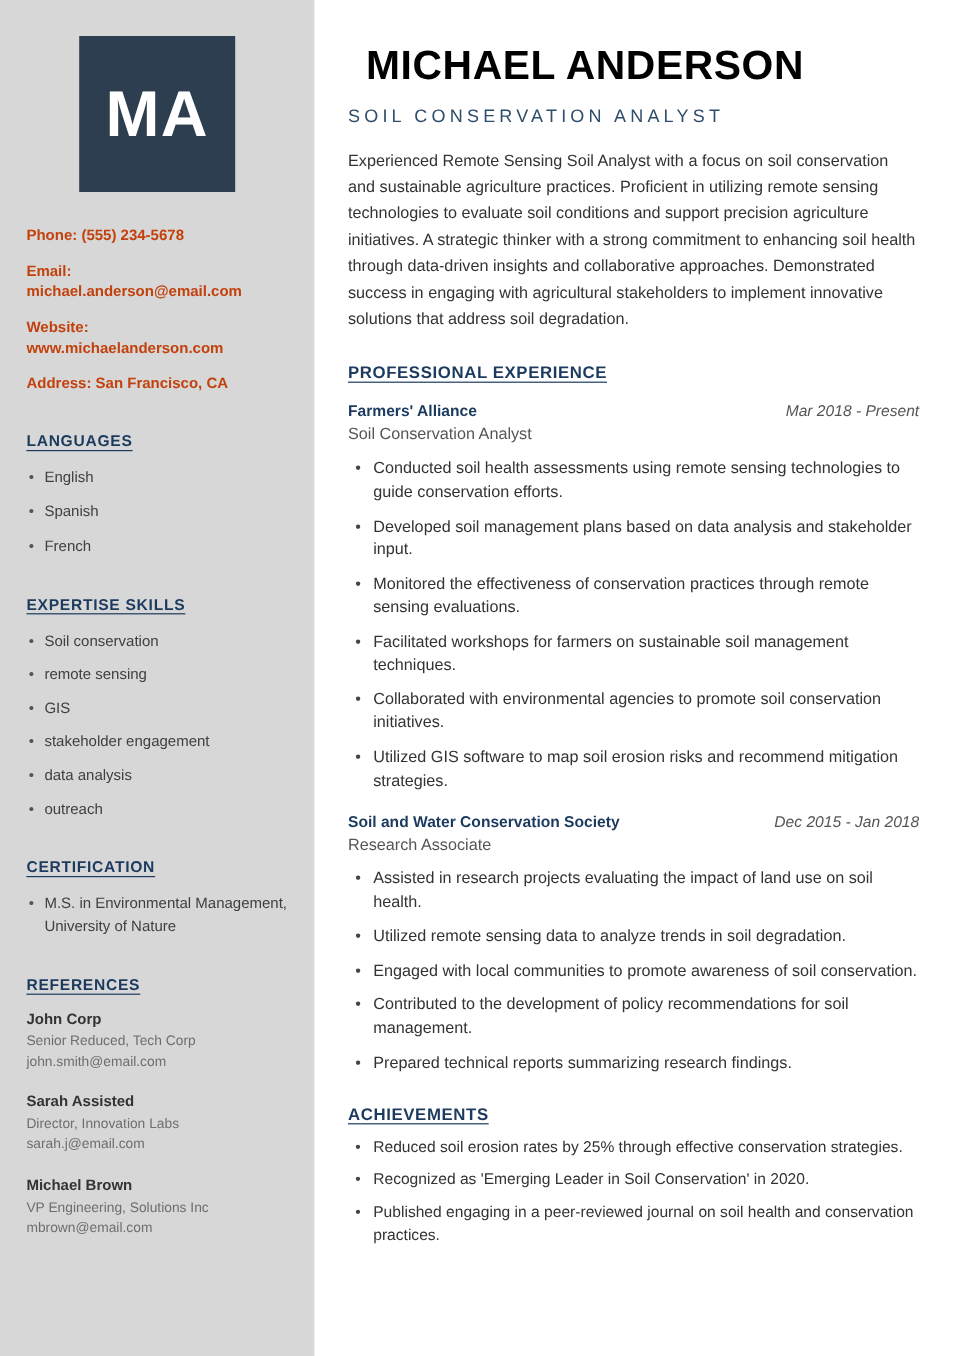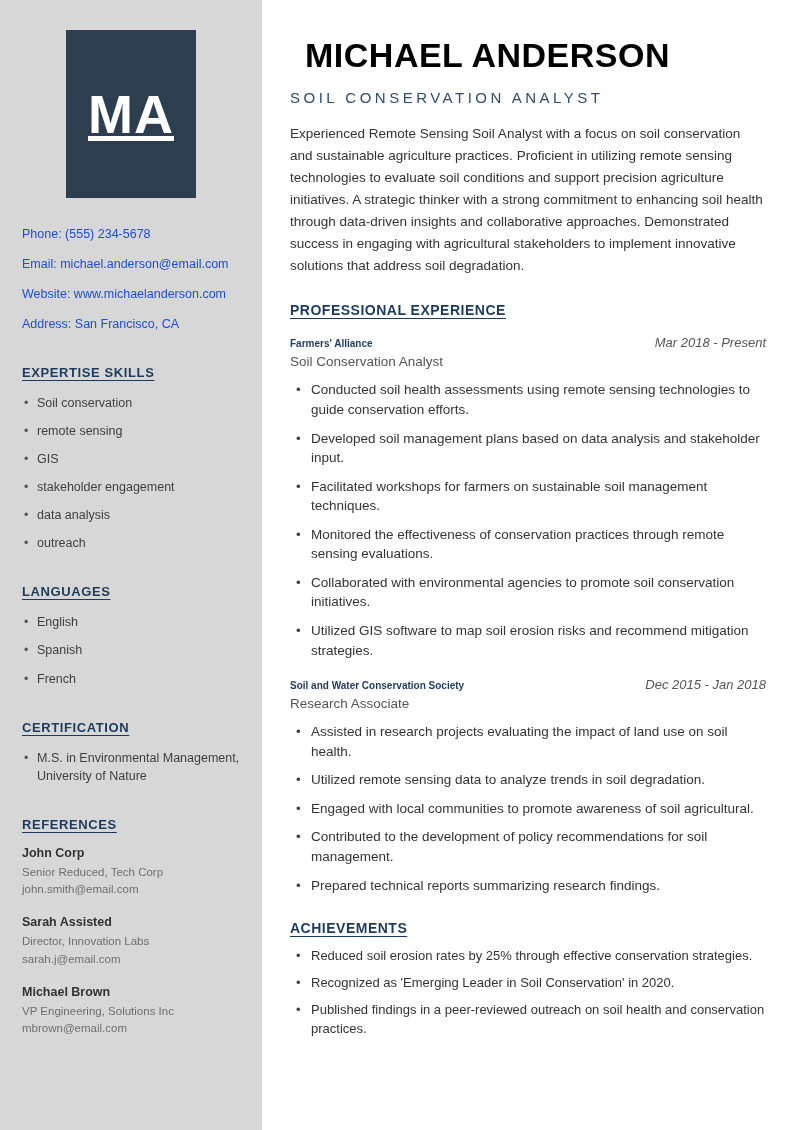--- a/index.html
+++ b/index.html
@@ -15,38 +15,38 @@
 
   
   .sidebar {
     width: 262px;
     min-width: 262px;
     background: #d7d7d7;
     padding: 30px 22px 20px 22px;
   }
   .avatar {
     width: 130px;
-    height: 168px;
+    height: 130px;
     margin: 0 auto;
     background: #2d3e50;
     color: #ffffff;
     display: flex;
     align-items: center;
     justify-content: center;
     font-size: 54px;
     font-weight: bold;
     letter-spacing: 1px;
-    text-decoration: underline;
   }
   .contact { margin-top: 28px; }
   .contact-line {
     font-size: 12.5px;
-    color: #1d4ed8;
+    color: #c2410c;
     margin-bottom: 13px;
     line-height: 1.35;
+    font-weight: bold;
   }
   .side-heading {
     font-size: 13px;
     font-weight: bold;
     color: #1c3a5e;
     letter-spacing: 0.6px;
     text-decoration: underline;
     text-underline-offset: 3px;
     margin: 32px 0 14px 0;
   }
@@ -99,21 +99,21 @@
     font-size: 14px;
     font-weight: bold;
     color: #1c3a5e;
     letter-spacing: 0.5px;
     text-decoration: underline;
     text-underline-offset: 3px;
     margin: 25px 0 0 0;
   }
   .job { margin-top: 17px; }
   .job-header { display: flex; justify-content: space-between; align-items: baseline; }
-  .company { font-size: 10px; font-weight: bold; color: #1c3a5e; }
+  .company { font-size: 13px; font-weight: bold; color: #1c3a5e; }
   .dates { font-size: 13px; font-style: italic; color: #555555; }
   .role { font-size: 13.5px; color: #555555; margin-top: 4px; }
   .bullets { list-style: none; margin: 11px 0 0 0; padding: 0 0 0 5px; }
   .bullets li {
     position: relative;
     padding-left: 16px;
     font-size: 13.5px;
     color: #333333;
     line-height: 1.45;
     margin-bottom: 9px;
@@ -135,41 +135,41 @@
   </div>
 
   <div class="contact">
     <div class="contact-line">Phone: (555) 234-5678</div>
     <div class="contact-line">Email: michael.anderson@email.com</div>
     <div class="contact-line">Website: www.michaelanderson.com</div>
     <div class="contact-line">Address: San Francisco, CA</div>
   </div>
 
   <div>
+    <div class="side-heading">LANGUAGES</div>
+    <ul class="side-list">
+      <li>English</li>
+      <li>Spanish</li>
+      <li>French</li>
+    </ul>
+  </div>
+
+  <div>
     <div class="side-heading">EXPERTISE SKILLS</div>
     <ul class="side-list">
       <li>Soil conservation</li>
       <li>remote sensing</li>
       <li>GIS</li>
       <li>stakeholder engagement</li>
       <li>data analysis</li>
       <li>outreach</li>
     </ul>
   </div>
 
   <div>
-    <div class="side-heading">LANGUAGES</div>
-    <ul class="side-list">
-      <li>English</li>
-      <li>Spanish</li>
-      <li>French</li>
-    </ul>
-  </div>
-
-  <div>
     <div class="side-heading">CERTIFICATION</div>
     <ul class="side-list">
       <li>M.S. in Environmental Management, University of Nature</li>
     </ul>
   </div>
 
   <div>
     <div class="side-heading">REFERENCES</div>
 
     <div class="ref">
@@ -201,41 +201,41 @@
 
   <section class="job">
     <div class="job-header">
       <span class="company">Farmers' Alliance</span>
       <span class="dates">Mar 2018 - Present</span>
     </div>
     <div class="role">Soil Conservation Analyst</div>
     <ul class="bullets">
       <li>Conducted soil health assessments using remote sensing technologies to guide conservation efforts.</li>
       <li>Developed soil management plans based on data analysis and stakeholder input.</li>
+      <li>Monitored the effectiveness of conservation practices through remote sensing evaluations.</li>
       <li>Facilitated workshops for farmers on sustainable soil management techniques.</li>
-      <li>Monitored the effectiveness of conservation practices through remote sensing evaluations.</li>
       <li>Collaborated with environmental agencies to promote soil conservation initiatives.</li>
       <li>Utilized GIS software to map soil erosion risks and recommend mitigation strategies.</li>
     </ul>
   </section>
 
   <section class="job">
     <div class="job-header">
       <span class="company">Soil and Water Conservation Society</span>
       <span class="dates">Dec 2015 - Jan 2018</span>
     </div>
     <div class="role">Research Associate</div>
     <ul class="bullets">
       <li>Assisted in research projects evaluating the impact of land use on soil health.</li>
       <li>Utilized remote sensing data to analyze trends in soil degradation.</li>
-      <li>Engaged with local communities to promote awareness of soil agricultural.</li>
+      <li>Engaged with local communities to promote awareness of soil conservation.</li>
       <li>Contributed to the development of policy recommendations for soil management.</li>
       <li>Prepared technical reports summarizing research findings.</li>
     </ul>
   </section>
 
   <div class="section-heading">ACHIEVEMENTS</div>
   <ul class="bullets small">
     <li>Reduced soil erosion rates by 25% through effective conservation strategies.</li>
     <li>Recognized as 'Emerging Leader in Soil Conservation' in 2020.</li>
-    <li>Published findings in a peer-reviewed outreach on soil health and conservation practices.</li>
+    <li>Published engaging in a peer-reviewed journal on soil health and conservation practices.</li>
   </ul>
 </main>
 
 </body></html>

